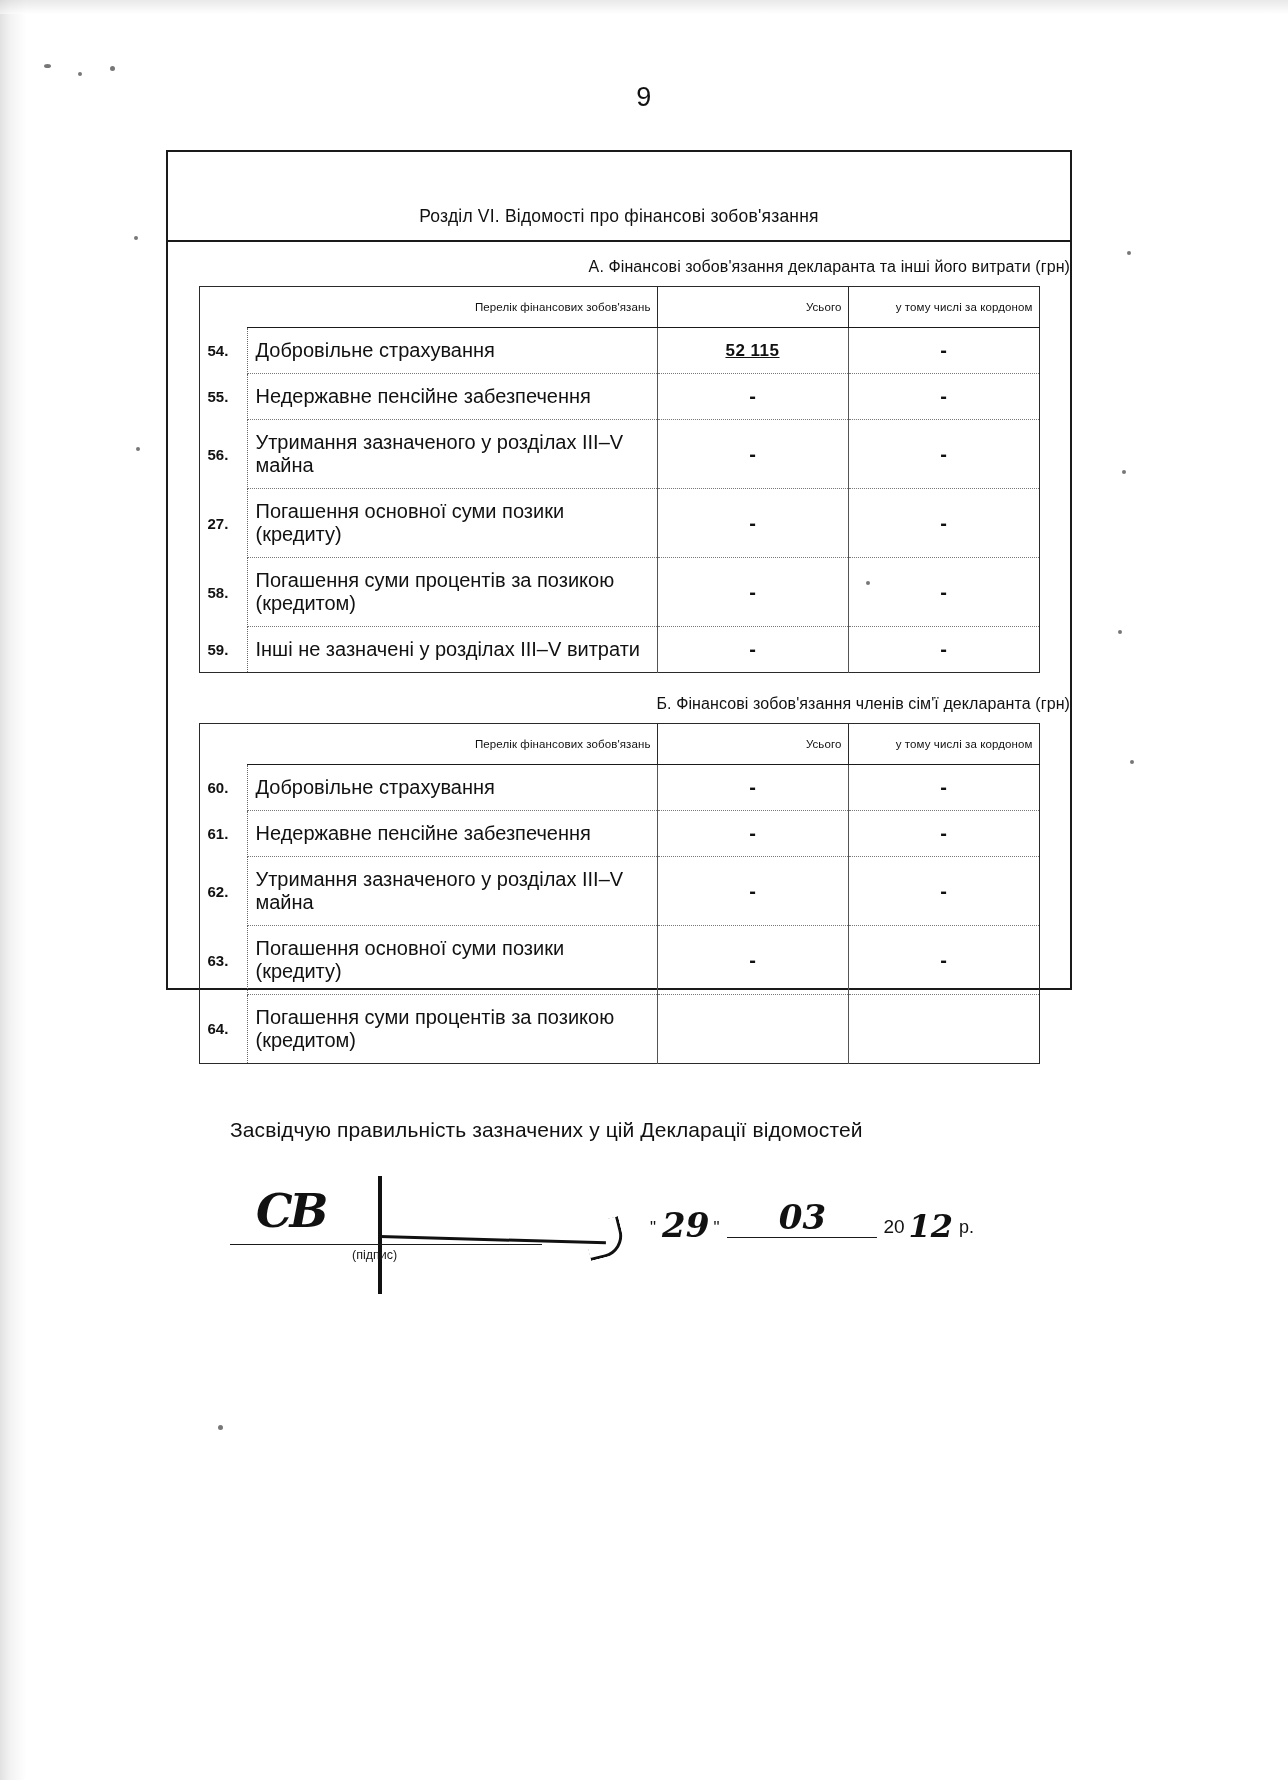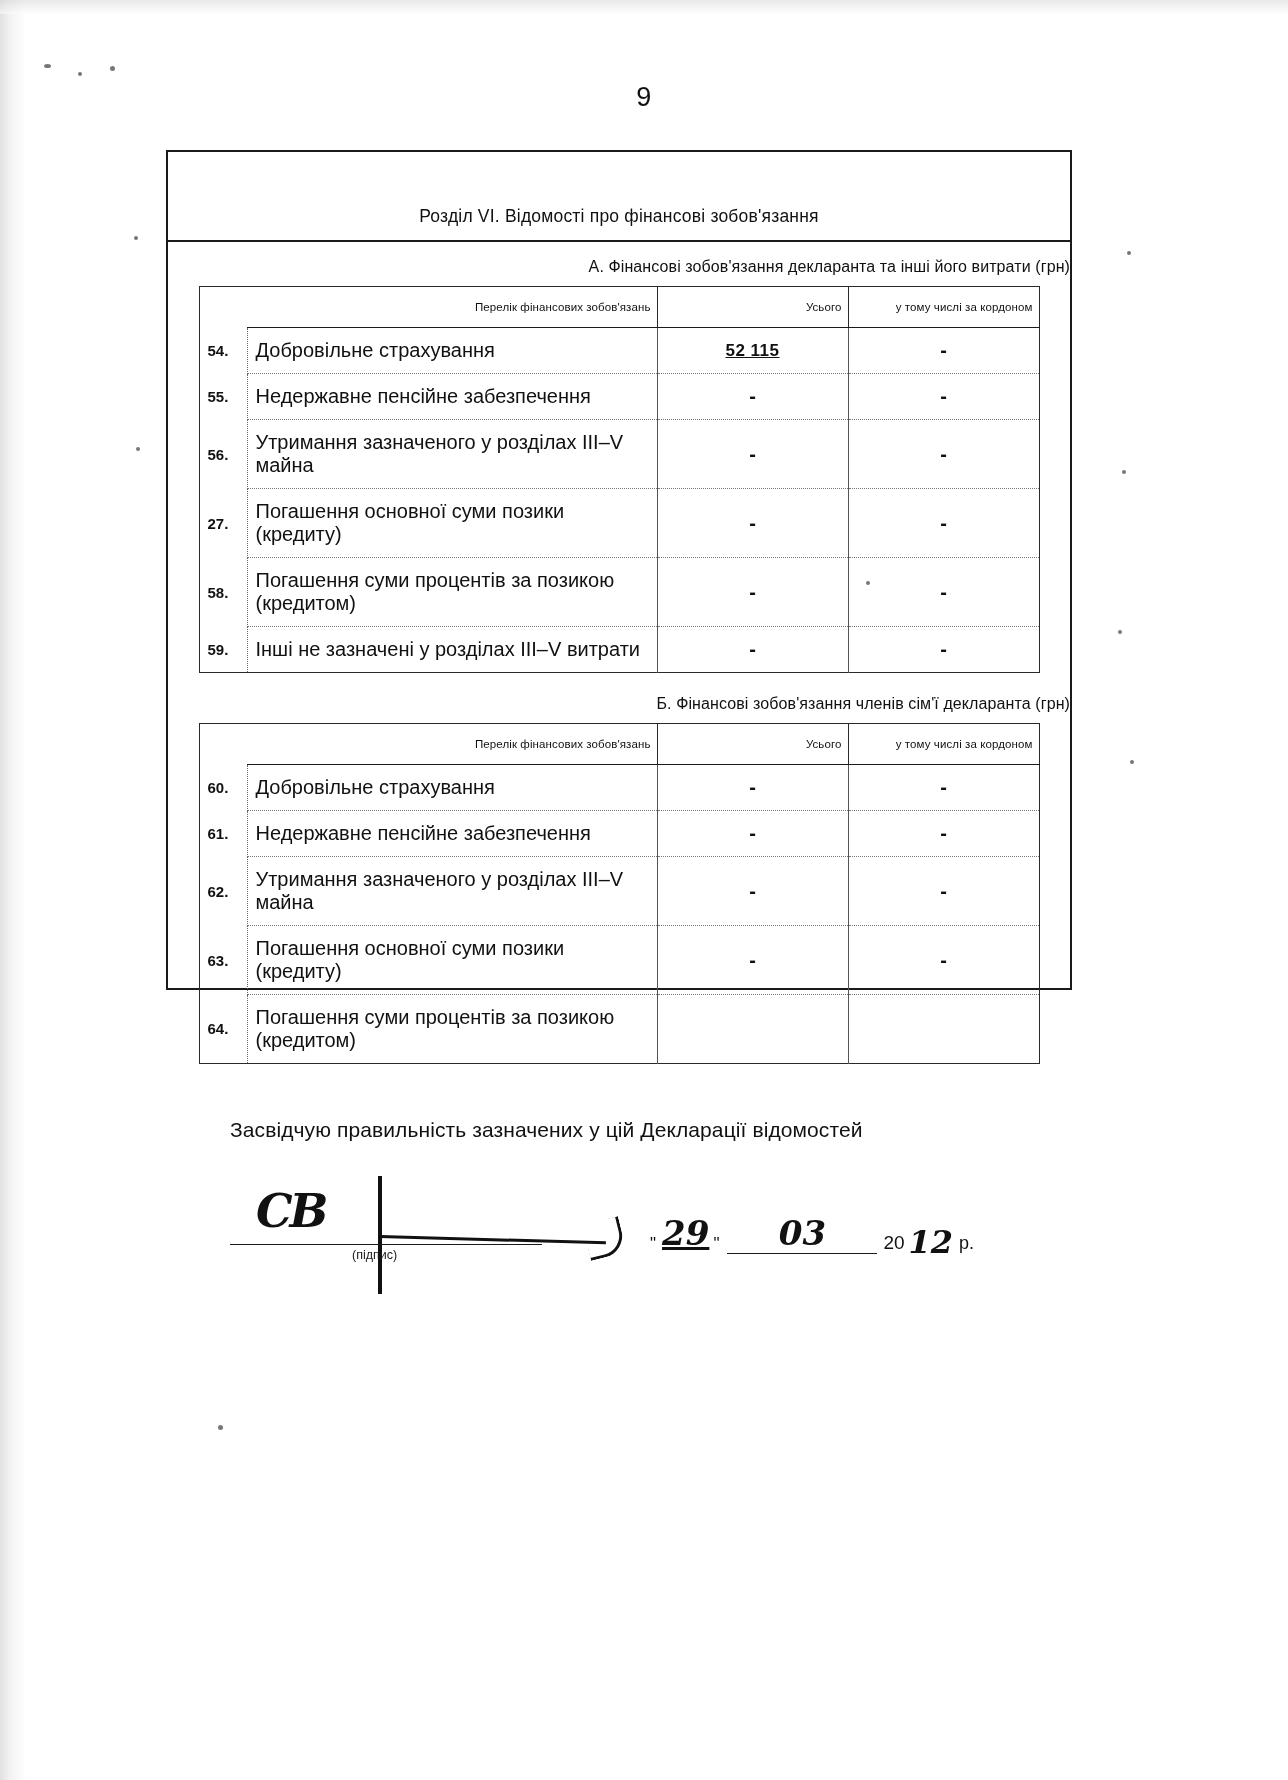--- a/index.html
+++ b/index.html
@@ -204,22 +204,21 @@
     left: 420px;
     top: 46px;
     display: flex;
     align-items: flex-end;
     font-size: 17px;
   }
   .q-mark { font-size: 17px; margin: 0 2px 4px 0; }
   .date-day {
     font-size: 34px;
     line-height: 1;
-    margin: 8px 4px;
-    text-decoration: underline;
+    margin: 0 4px;
   }
   .date-underline {
     display: inline-block;
     width: 150px;
     border-bottom: 1.4px solid #1a1a1a;
     margin: 0 6px 4px 6px;
     text-align: left;
     position: relative;
   }
   .date-month {

